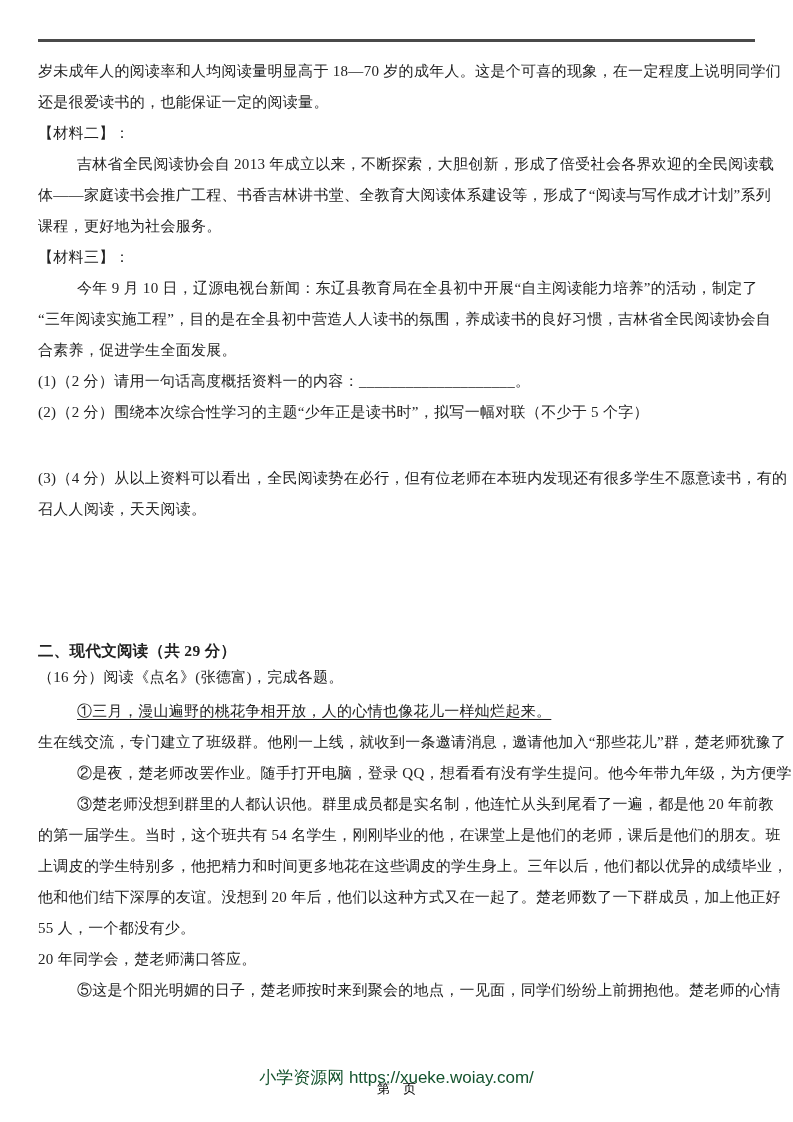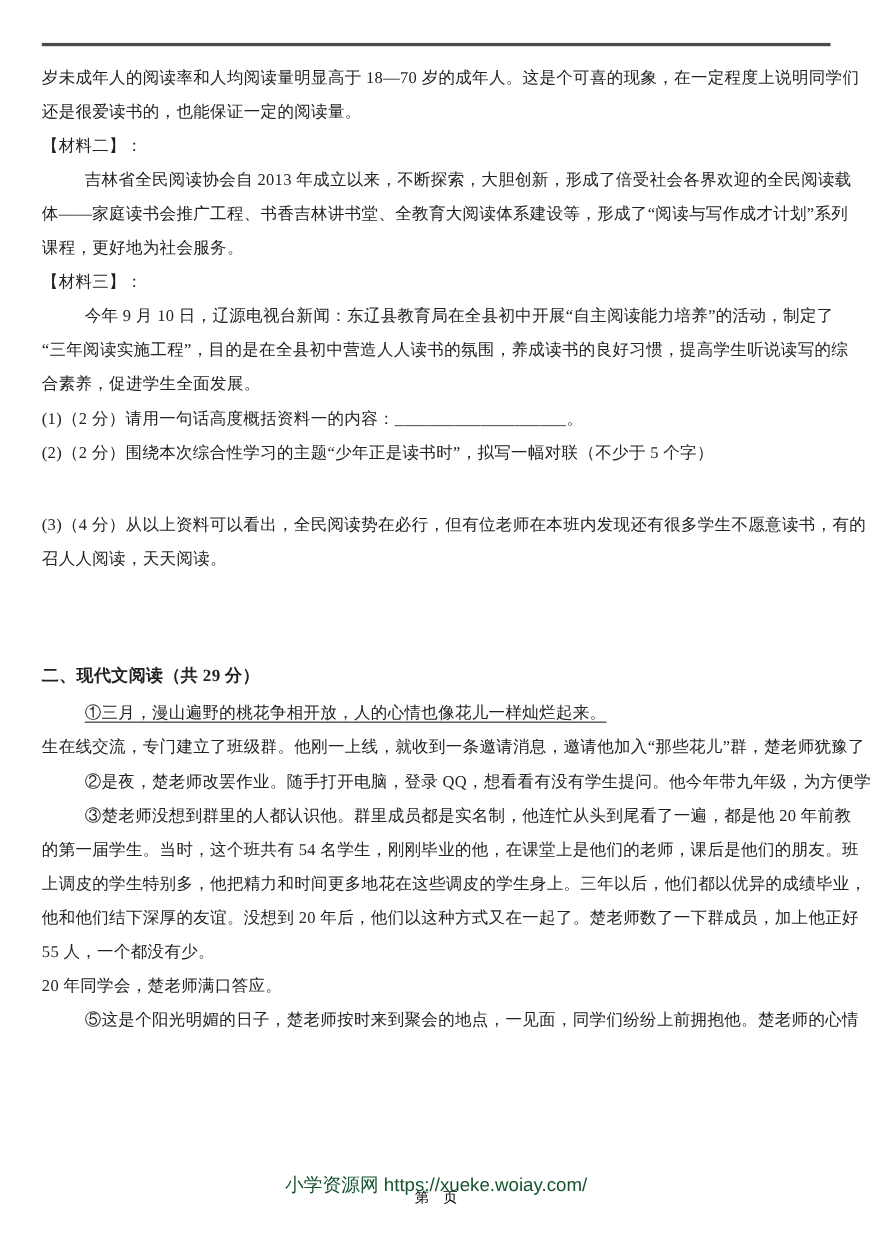--- a/index.html
+++ b/index.html
@@ -35,20 +35,21 @@
   }
   .indent { text-indent: 2.6em; }
   .underline { text-decoration: underline; text-underline-offset: 3px; }
   .heading-line {
     height: 26px;
     line-height: 26px;
     font-size: 15.5px;
     font-weight: bold;
     letter-spacing: 0.3px;
     white-space: nowrap;
+    margin-top: 36px;
   }
   .sub-line {
     height: 26px;
     line-height: 26px;
     font-size: 15px;
     letter-spacing: 0.3px;
     white-space: nowrap;
   }
   .sp-a { height: 35px; }
   .sp-b { height: 77px; }
@@ -82,29 +83,30 @@
 
   <div class="content">
     <div class="line">岁未成年人的阅读率和人均阅读量明显高于 18—70 岁的成年人。这是个可喜的现象，在一定程度上说明同学们</div>
     <div class="line">还是很爱读书的，也能保证一定的阅读量。</div>
     <div class="line">【材料二】：</div>
     <div class="line indent">吉林省全民阅读协会自 2013 年成立以来，不断探索，大胆创新，形成了倍受社会各界欢迎的全民阅读载</div>
     <div class="line">体——家庭读书会推广工程、书香吉林讲书堂、全教育大阅读体系建设等，形成了“阅读与写作成才计划”系列</div>
     <div class="line">课程，更好地为社会服务。</div>
     <div class="line">【材料三】：</div>
     <div class="line indent">今年 9 月 10 日，辽源电视台新闻：东辽县教育局在全县初中开展“自主阅读能力培养”的活动，制定了</div>
-    <div class="line">“三年阅读实施工程”，目的是在全县初中营造人人读书的氛围，养成读书的良好习惯，提高学生听说读写的综</div>
+    <div class="line">“三年阅读实施工程”，目的是在全县初中营造人人读书的氛围，养成读书的良好习惯，吉林省全民阅读协会自</div>
     <div class="line">合素养，促进学生全面发展。</div>
     <div class="line">(1)（2 分）请用一句话高度概括资料一的内容：____________________。</div>
     <div class="line">(2)（2 分）围绕本次综合性学习的主题“少年正是读书时”，拟写一幅对联（不少于 5 个字）</div>
     <div class="sp-a"></div>
     <div class="line">(3)（4 分）从以上资料可以看出，全民阅读势在必行，但有位老师在本班内发现还有很多学生不愿意读书，有的</div>
     <div class="line">召人人阅读，天天阅读。</div>
     <div class="sp-b"></div>
     <div class="heading-line">二、现代文阅读（共 29 分）</div>
+    <div class="sub-line">（16 分）阅读《点名》(张德富)，完成各题。</div>
     <div class="sp-c"></div>
     <div class="line indent underline">①三月，漫山遍野的桃花争相开放，人的心情也像花儿一样灿烂起来。</div>
     <div class="line">生在线交流，专门建立了班级群。他刚一上线，就收到一条邀请消息，邀请他加入“那些花儿”群，楚老师犹豫了</div>
     <div class="line indent">②是夜，楚老师改罢作业。随手打开电脑，登录 QQ，想看看有没有学生提问。他今年带九年级，为方便学</div>
     <div class="line indent">③楚老师没想到群里的人都认识他。群里成员都是实名制，他连忙从头到尾看了一遍，都是他 20 年前教</div>
     <div class="line">的第一届学生。当时，这个班共有 54 名学生，刚刚毕业的他，在课堂上是他们的老师，课后是他们的朋友。班</div>
     <div class="line">上调皮的学生特别多，他把精力和时间更多地花在这些调皮的学生身上。三年以后，他们都以优异的成绩毕业，</div>
     <div class="line">他和他们结下深厚的友谊。没想到 20 年后，他们以这种方式又在一起了。楚老师数了一下群成员，加上他正好</div>
     <div class="line">55 人，一个都没有少。</div>
     <div class="line">20 年同学会，楚老师满口答应。</div>

